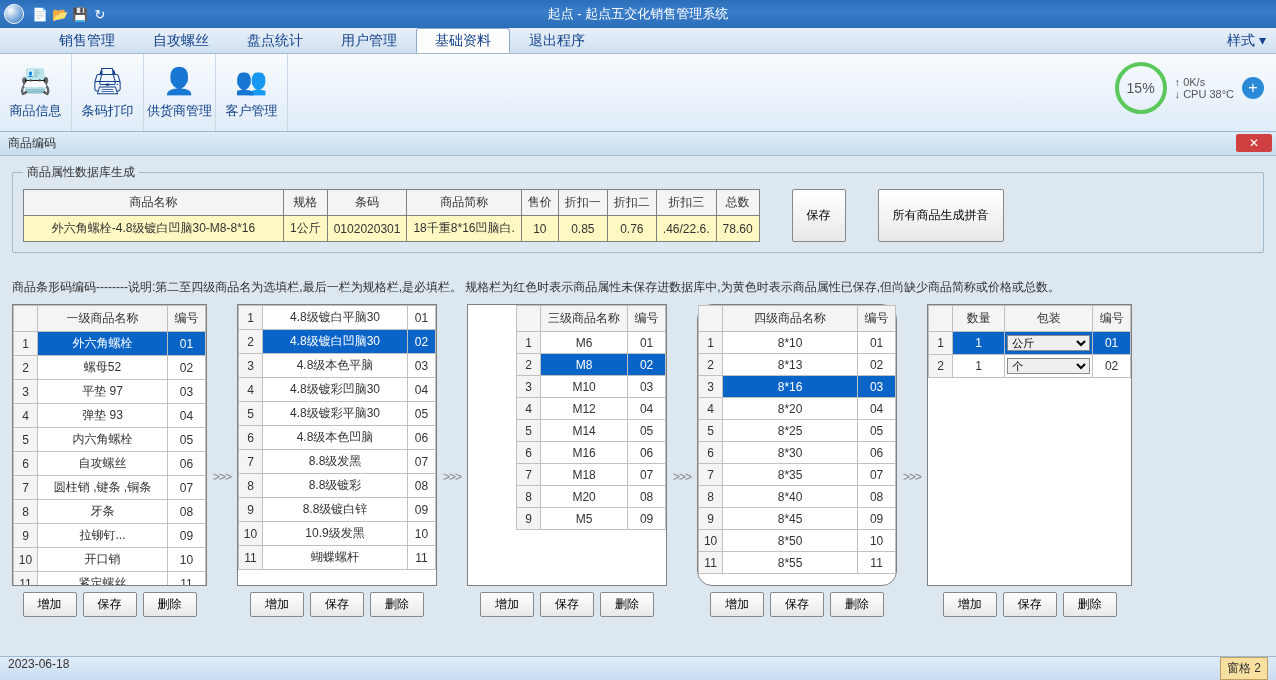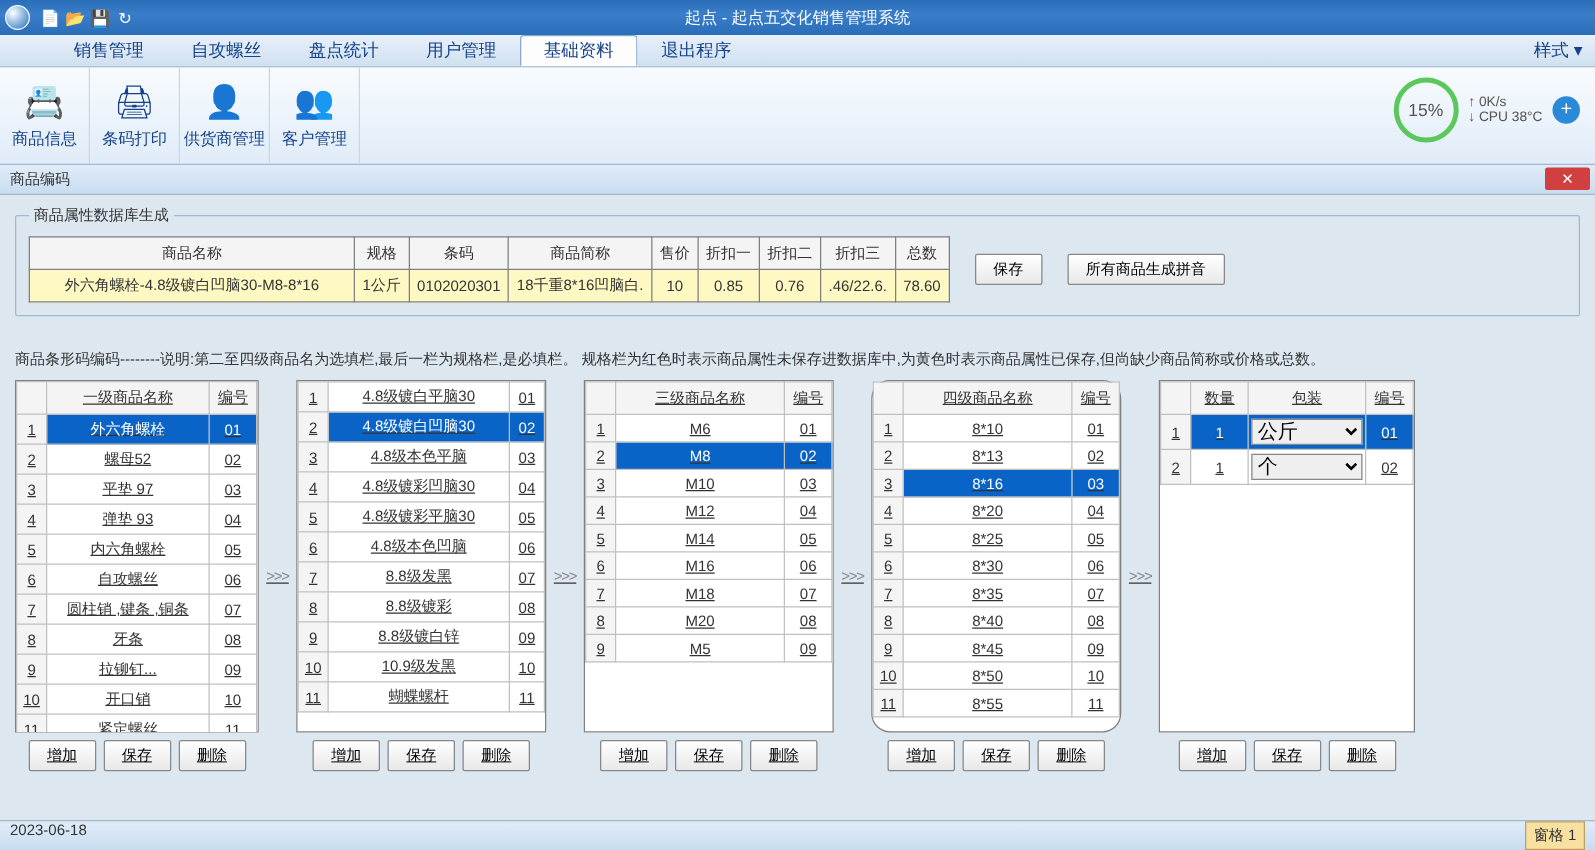--- a/index.html
+++ b/index.html
@@ -25,38 +25,38 @@
 .toolbar .sysmon .plus { width:22px; height:22px; border-radius:50%; background:#2a8ad8; color:#fff; display:flex; align-items:center; justify-content:center; font-size:16px;}
 
 .subheader { height:24px; background: linear-gradient(#e0ecf8,#c8dcf0); display:flex; align-items:center; padding:0 8px; border-bottom:1px solid #a0b8d0; position:relative;}
 .subheader .close { position:absolute; right:4px; top:2px; width:36px; height:18px; background:#d04040; color:#fff; display:flex; align-items:center; justify-content:center; border-radius:2px; font-size:12px; cursor:pointer;}
 
 .content { padding: 8px 12px; height: calc(680px - 28px - 26px - 78px - 24px - 24px); overflow:hidden; }
 
 fieldset { border:1px solid #a0b8d0; padding:8px 10px 10px; border-radius:2px; margin-bottom:26px; }
 fieldset > legend { padding:0 4px; font-size:12px; color:#333; }
 
-.prop-row { display:flex; align-items:center; gap:20px; }
+.prop-row { display:flex; gap:32px; }
 .prop-table { border-collapse:collapse; }
 .prop-table th, .prop-table td { border:1px solid #808080; padding:4px 6px; text-align:center; font-weight:normal; font-size:12px; background:#fef9c3;}
 .prop-table th { background:#f4f4f4; }
 .prop-table td.name { width:260px; }
 .btn { padding:3px 14px; border:1px solid #888; background:linear-gradient(#fff,#e8e8e8); border-radius:2px; cursor:pointer; font-size:12px;}
 
 .hint { font-size:12px; margin:4px 0 8px; }
 
-.levels { display:flex; align-items:center; gap:6px;text-decoration:underline; }
+.levels { display:flex; align-items:flex-end; gap:6px; }
 .level-box { border:1px solid #808080; padding:0; background:#fff; display:flex; flex-direction:column; }
-.level-box.l1 { width:195px; } .level-box.l2 { width:200px; } .level-box.l3 { width:200px; } .level-box.l4 { width:200px;border-radius:15px; } .level-box.l5 { width:205px; }
+.level-box.l1 { width:195px; } .level-box.l2 { width:200px; } .level-box.l3 { width:200px;padding-left:48px; } .level-box.l4 { width:200px;border-radius:15px; } .level-box.l5 { width:205px; }
 .grid { border-collapse:collapse; width:100%; }
 .grid th { background:#f4f4f4; border:1px solid #c0c0c0; padding:4px 2px; font-weight:normal; font-size:12px; }
 .grid td { border:1px solid #c0c0c0; padding:3px 2px; text-align:center; font-size:12px; background:#fff; height:22px;}
 .grid td.rowhdr { background:#f4f4f4; width:24px; }
 .grid tr.sel td:not(.rowhdr) { background:#0a64c8; color:#fff; }
-.grid select { border:1px solid #888; font-size:16px; width:100%; }
+.grid select { border:1px solid #888; font-size:11px; width:100%; }
 .arrow { display:flex; align-items:center; height:280px; font-size:12px; color:#888; letter-spacing:-1px; }
 .btn-row { display:flex; gap:6px; justify-content:center; padding:6px 0 0; }
 .scroll-wrap { height:280px; overflow-y:auto; overflow-x:hidden; }
 
 .statusbar { position:absolute; bottom:0; left:0; right:0; height:24px; background:linear-gradient(#e0ecf8,#c8dcf0); border-top:1px solid #a0b8d0; display:flex; align-items:flex-start; padding:0 8px; font-size:12px;}
 .statusbar .right { margin-left:auto; background:#f8e0a0; padding:2px 6px; border:1px solid #c0a060;}
 </style>
 </head>
 <body>
 
@@ -479,14 +479,14 @@
         <button class="btn">保存</button>
         <button class="btn">删除</button>
       </div>
     </div>
   </div>
 
 </div>
 
 <div class="statusbar">
   <span>2023-06-18</span>
-  <span class="right">窗格 1</span>
+  <span class="right">窗格 2</span>
 </div>
 
 </body></html>

